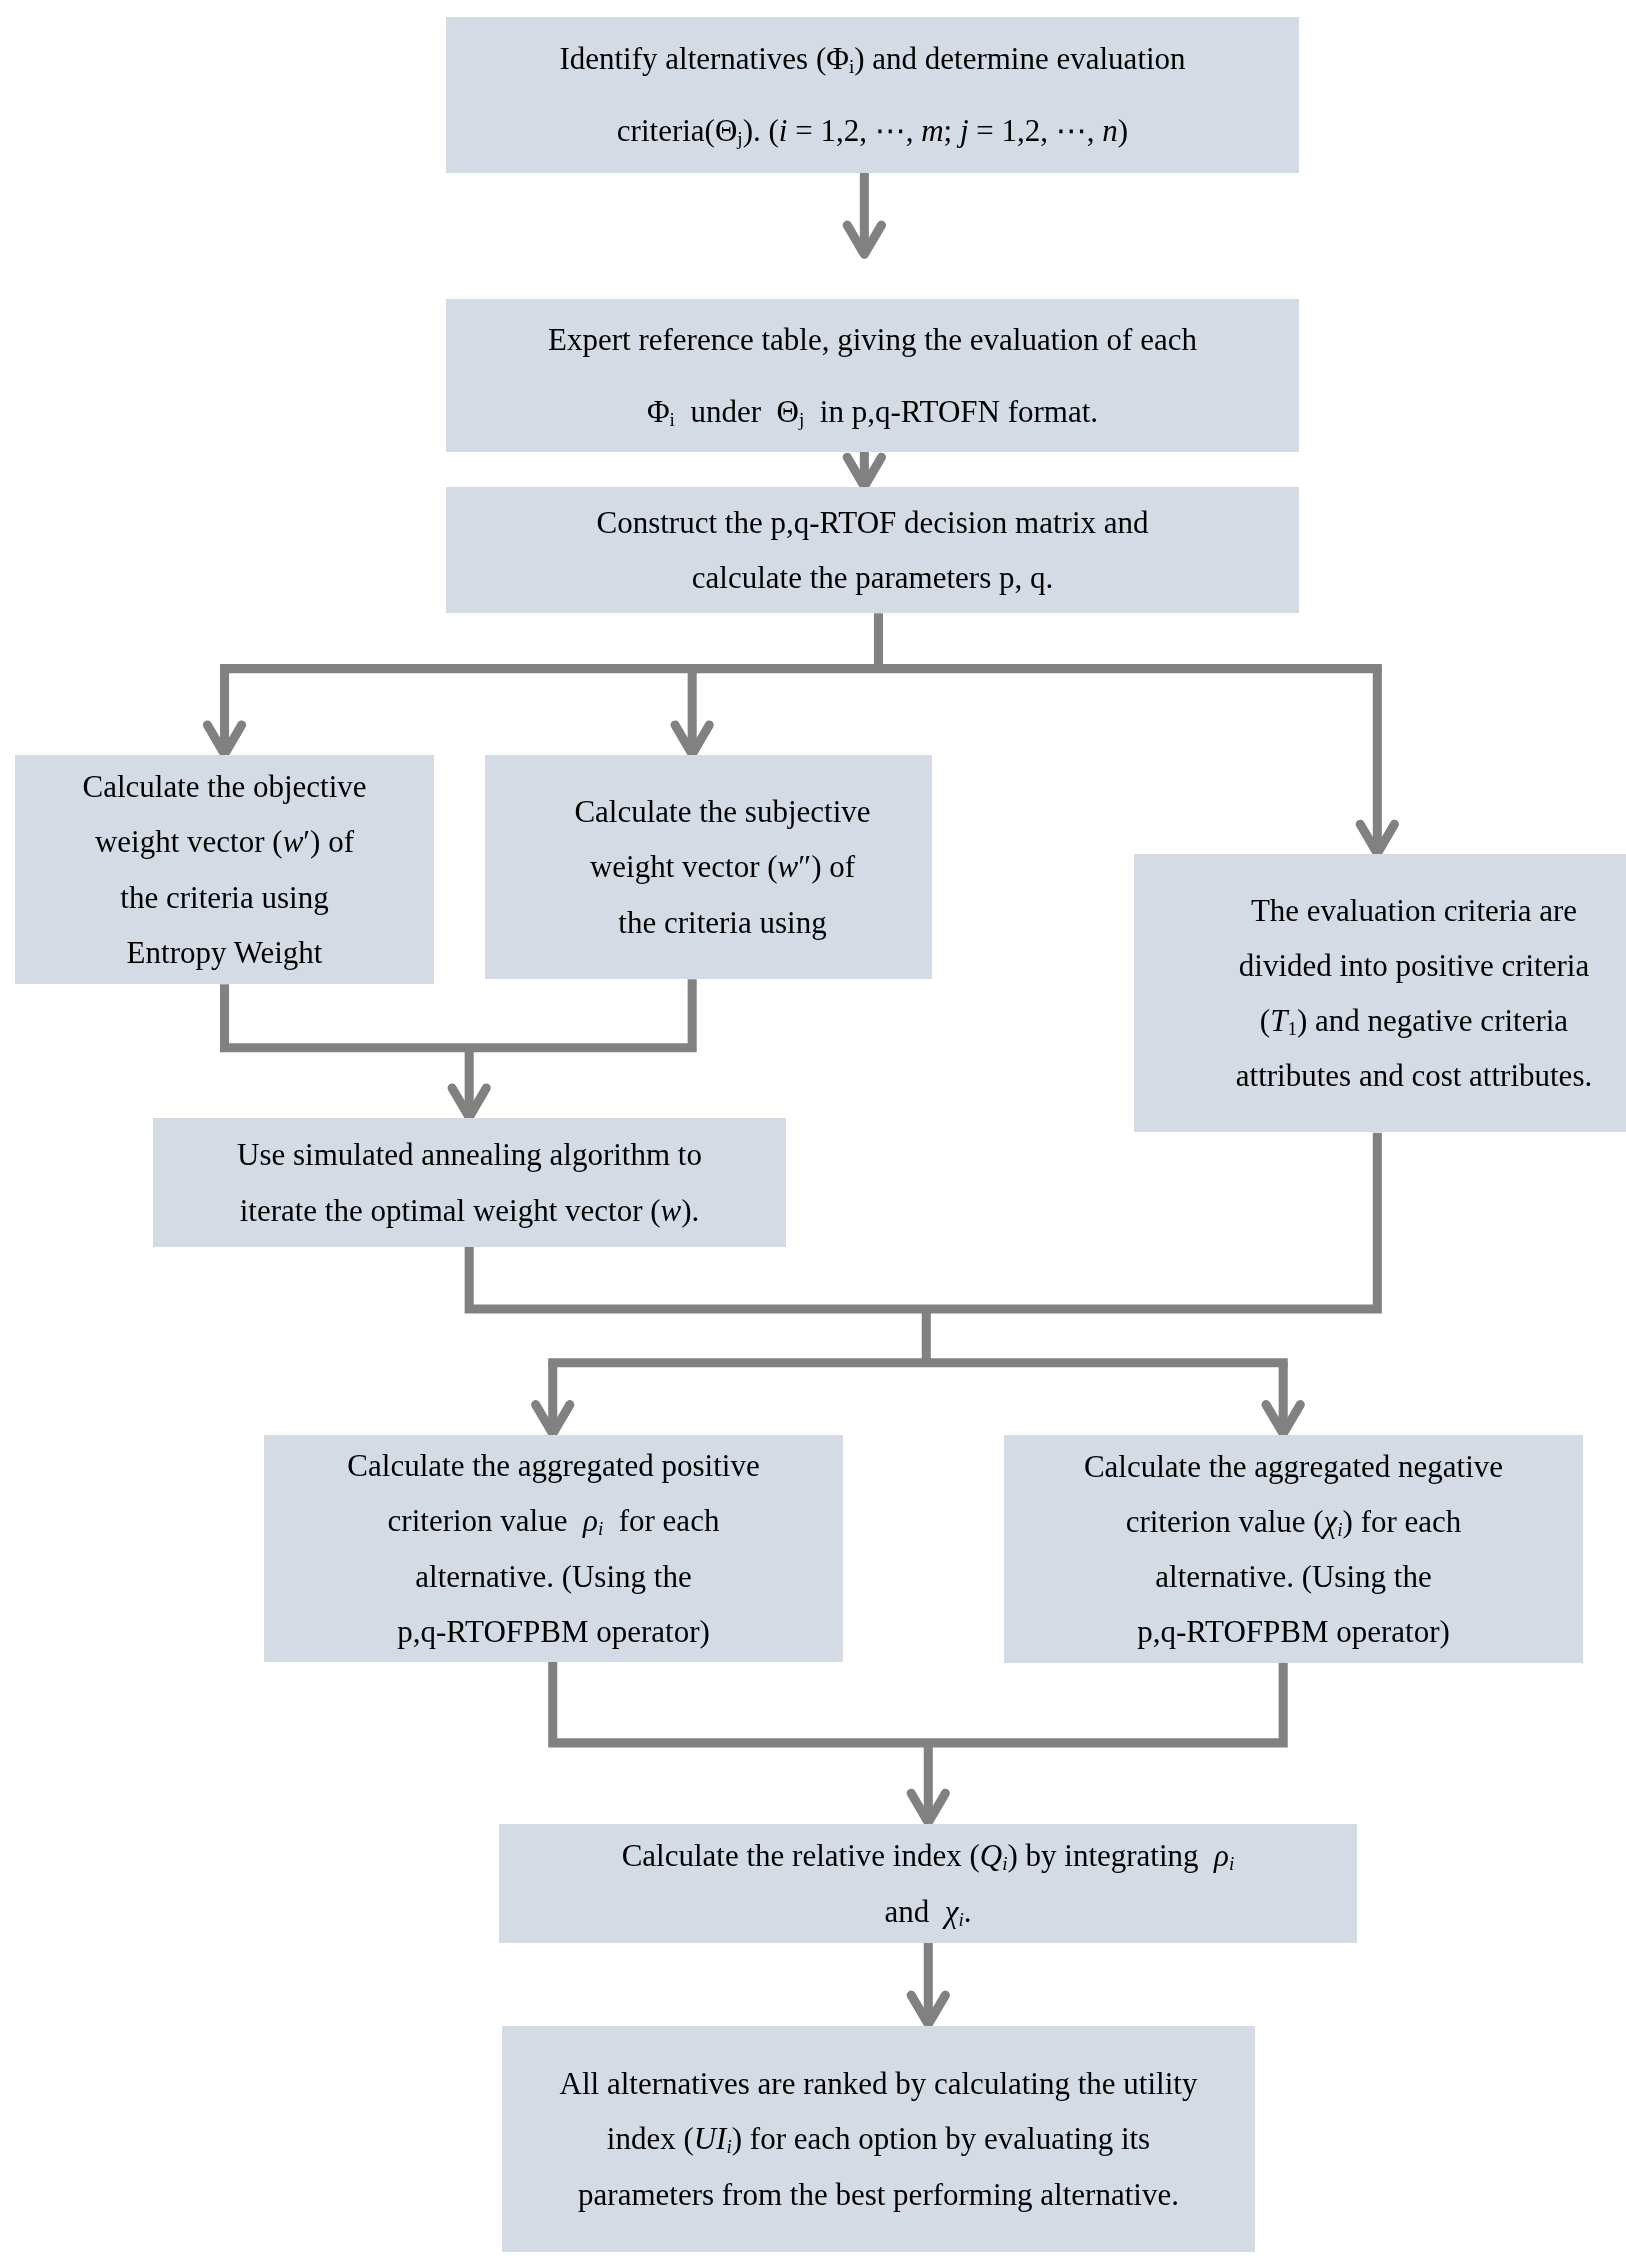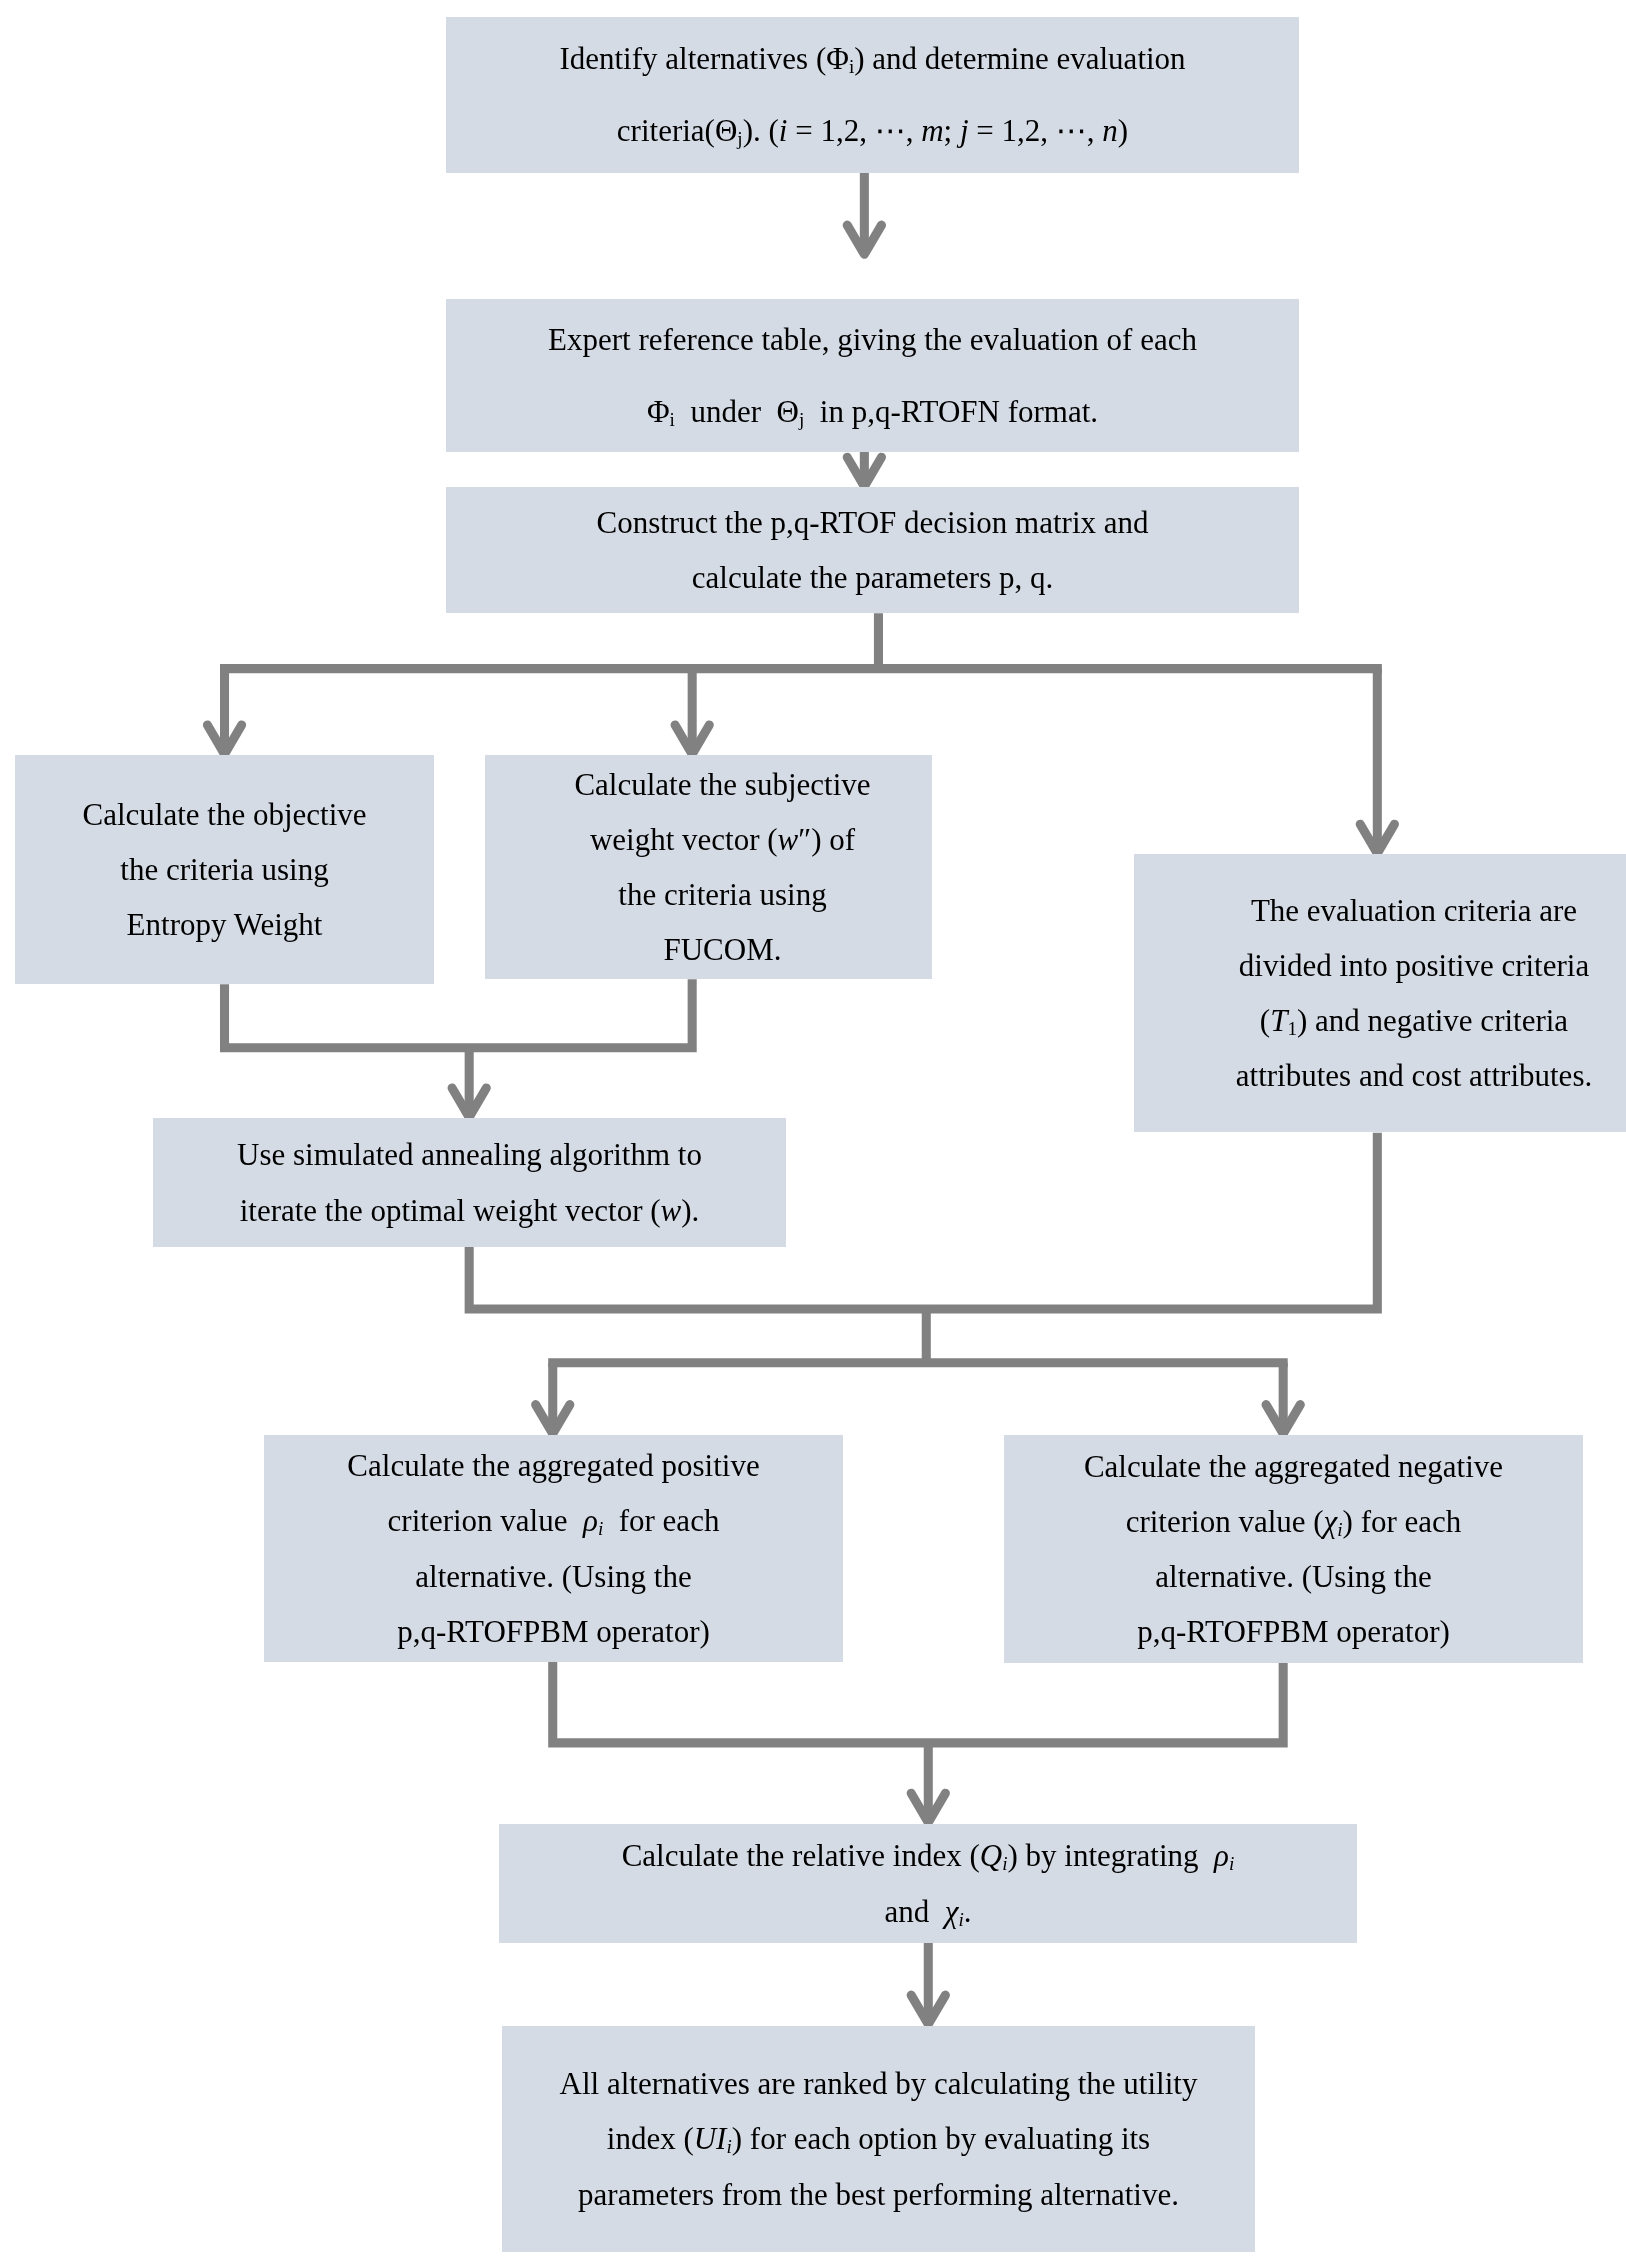--- a/index.html
+++ b/index.html
@@ -90,31 +90,31 @@
   <div class="node" style="left:446px;top:487px;width:853px;height:126px;">
       <div>
         <div class="line"><span>Construct the p,q-RTOF decision matrix and</span></div>
         <div class="line"><span>calculate the parameters p, q.</span></div>
       </div>
     </div>
 
   <div class="node" style="left:15px;top:755px;width:419px;height:229px;">
       <div>
         <div class="line"><span>Calculate the objective</span></div>
+        <div class="line"><span>weight vector (</span><span class="it">w</span><span>′) of</span></div>
         <div class="line"><span>the criteria using</span></div>
         <div class="line"><span>Entropy Weight</span></div>
       </div>
     </div>
 
   <div class="node" style="left:485px;top:755px;width:419px;height:224px;padding-left:28px;">
       <div>
         <div class="line"><span>Calculate the subjective</span></div>
         <div class="line"><span>weight vector (</span><span class="it">w</span><span>″) of</span></div>
         <div class="line"><span>the criteria using</span></div>
-        <div class="line"><span>FUCOM.</span></div>
       </div>
     </div>
 
   <div class="node" style="left:1134px;top:854px;width:560px;height:278px;">
       <div>
         <div class="line"><span>The evaluation criteria are</span></div>
         <div class="line"><span>divided into positive criteria</span></div>
         <div class="line"><span>(</span><span class="it">T</span><span class="sb">1</span><span>) and negative criteria</span></div>
         <div class="line"><span>attributes and cost attributes.</span></div>
       </div>

